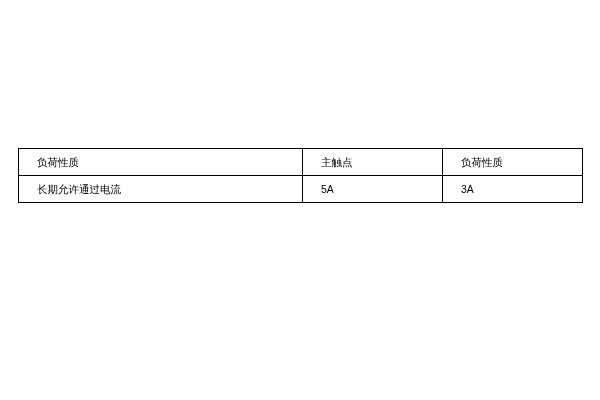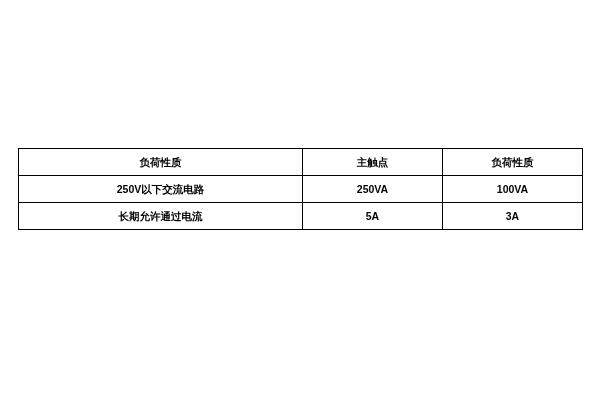--- a/index.html
+++ b/index.html
@@ -26,29 +26,28 @@
     width: 564px;
   }
   table.spec-table {
     border-collapse: collapse;
     width: 564px;
     table-layout: fixed;
   }
   table.spec-table td {
     border: 1px solid #000000;
     height: 26px;
-    text-align: center;
+    text-align: left;
     vertical-align: middle;
     font-size: 10.5px;
     color: #000000;
     font-family: "Liberation Sans", sans-serif;
     padding: 0 18px;
     line-height: 13px;
     white-space: nowrap;
-    font-weight: bold;
   }
   col.c1 { width: 284px; }
   col.c2 { width: 140px; }
   col.c3 { width: 140px; }
 </style>
 </head>
 <body>
 
 <div class="page">
   <div class="table-wrap">
@@ -58,25 +57,20 @@
         <col class="c2">
         <col class="c3">
       </colgroup>
       <tbody>
         <tr>
           <td>负荷性质</td>
           <td>主触点</td>
           <td>负荷性质</td>
         </tr>
         <tr>
-          <td>250V以下交流电路</td>
-          <td>250VA</td>
-          <td>100VA</td>
-        </tr>
-        <tr>
           <td>长期允许通过电流</td>
           <td>5A</td>
           <td>3A</td>
         </tr>
       </tbody>
     </table>
   </div>
 </div>
 
 </body></html>

